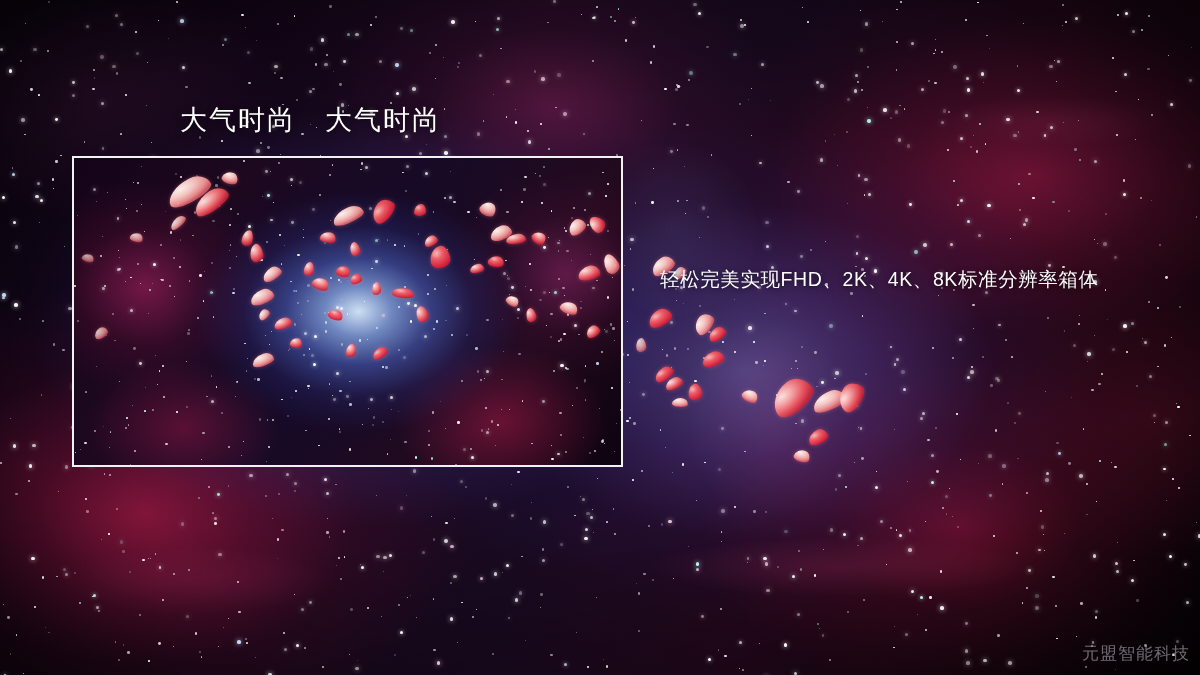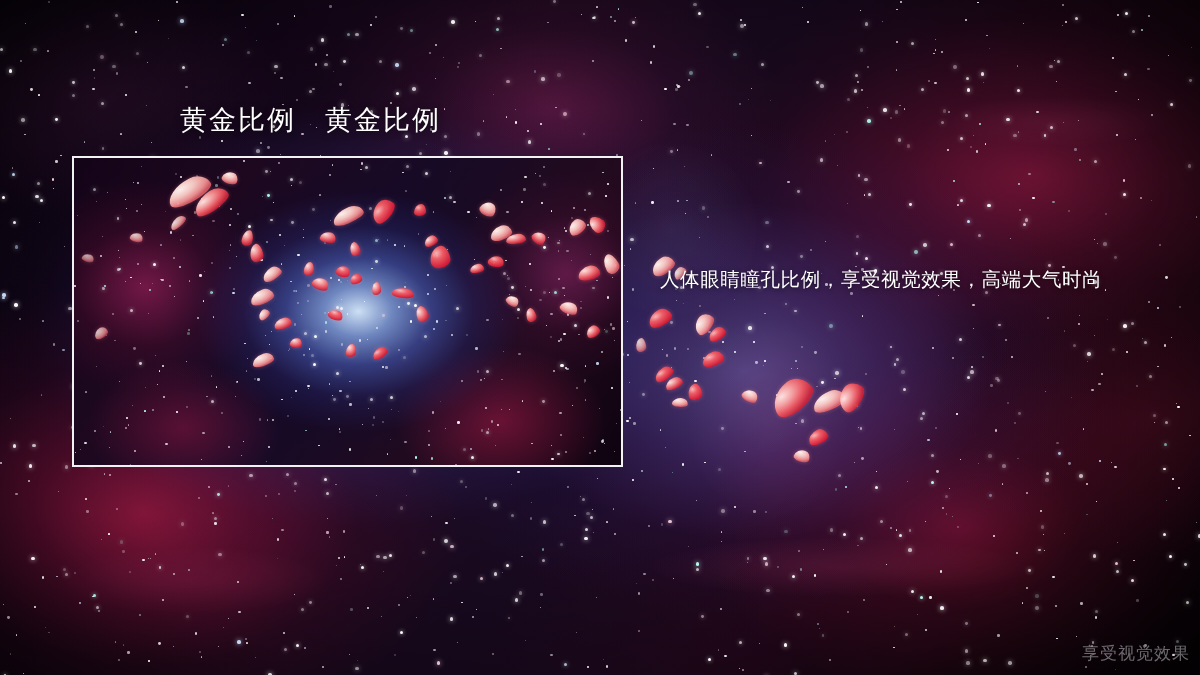--- a/index.html
+++ b/index.html
@@ -1806,21 +1806,21 @@
           <i class="petal pale" style="left:432px;top:138px;width:13px;height:10px;transform:rotate(35deg);opacity:1"></i>
           <i class="petal" style="left:452px;top:150px;width:10px;height:14px;transform:rotate(-18deg);opacity:1"></i>
           <i class="petal pale" style="left:486px;top:144px;width:18px;height:12px;transform:rotate(24deg);opacity:1"></i>
           <i class="petal" style="left:512px;top:168px;width:14px;height:11px;transform:rotate(-28deg);opacity:1"></i>
           <i class="petal pale" style="left:20px;top:170px;width:14px;height:10px;transform:rotate(-30deg);opacity:0.8"></i>
           <i class="petal pale" style="left:8px;top:96px;width:12px;height:8px;transform:rotate(20deg);opacity:0.7"></i>
         </div>
     </div>
   </div>
 
-  <div id="title">黄金比例　黄金比例</div>
+  <div id="title">大气时尚　大气时尚</div>
 
   <div id="body-copy">
-    <div class="line">人体眼睛瞳孔比例，享受视觉效果，高端大气时尚</div>
+    <div class="line">轻松完美实现FHD、2K、4K、8K标准分辨率箱体</div>
   </div>
 
-  <div id="watermark">享受视觉效果</div>
+  <div id="watermark">元盟智能科技</div>
 
 </div>
 
 </body></html>

